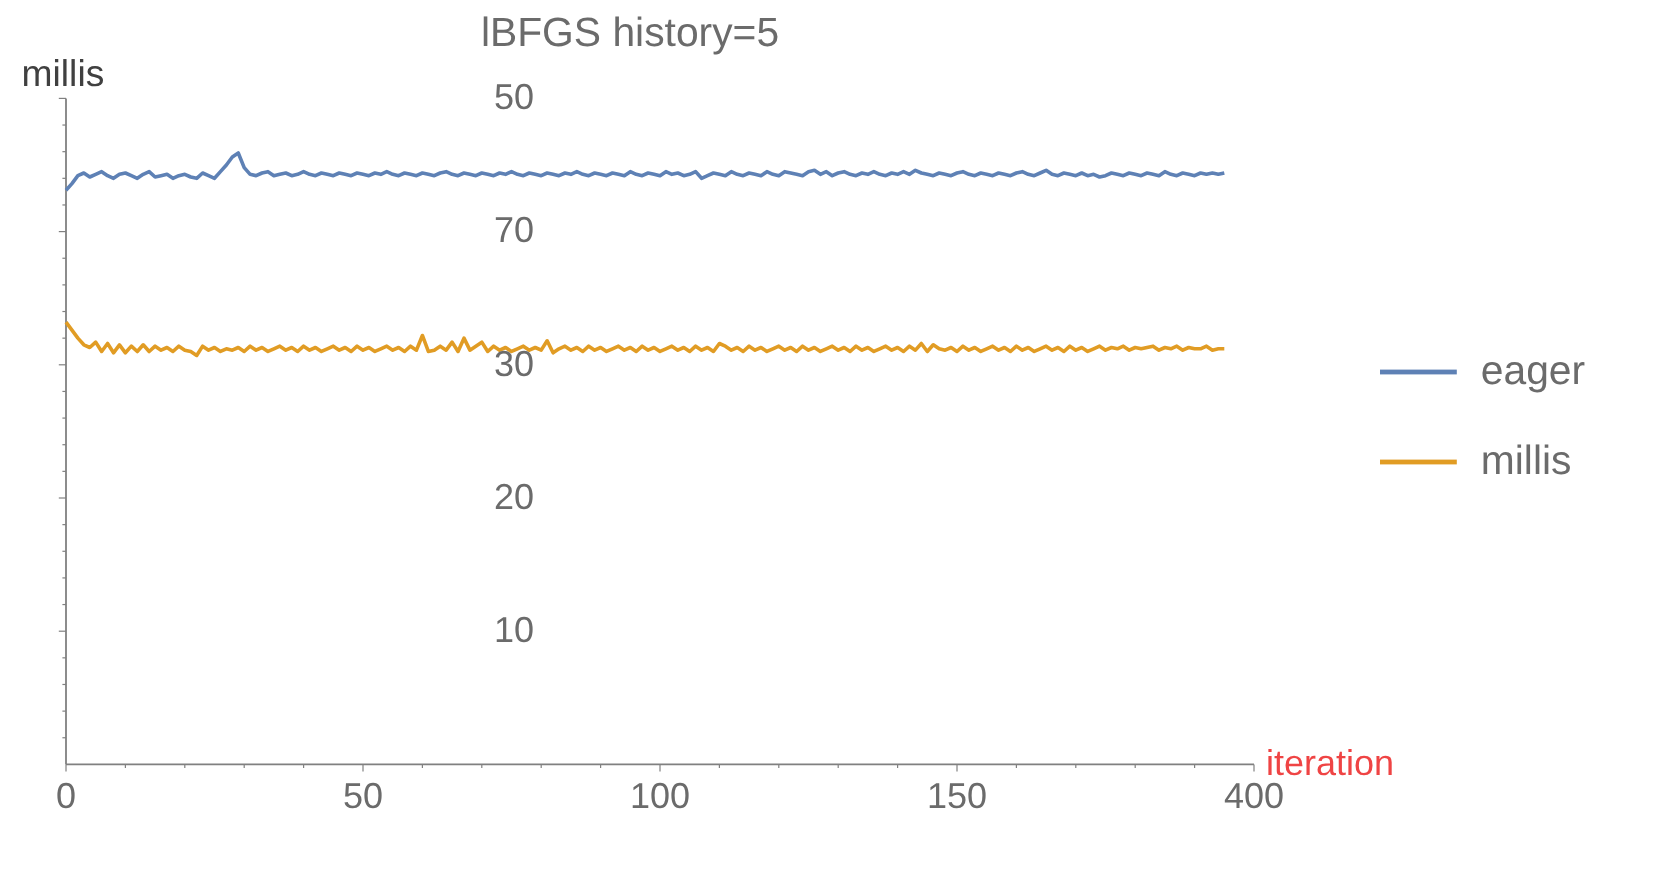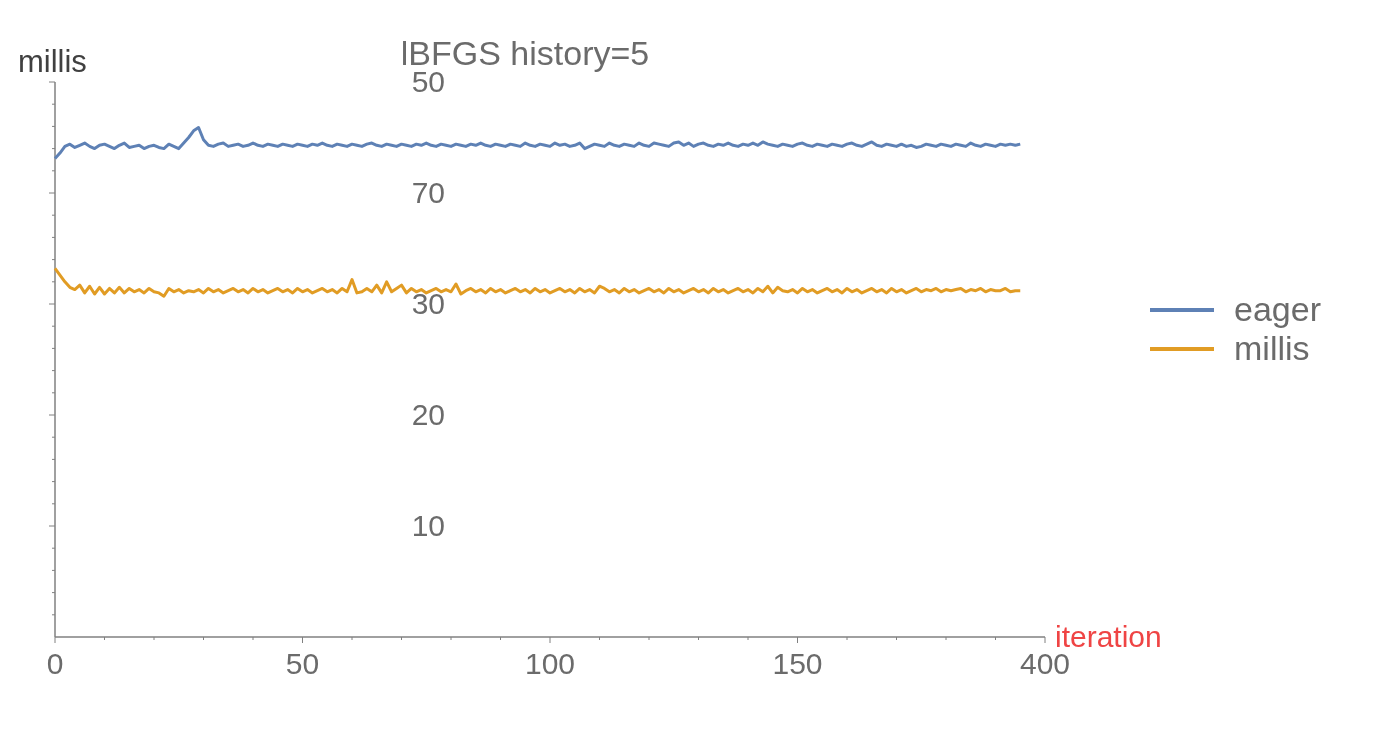--- a/index.html
+++ b/index.html
@@ -17,21 +17,20 @@
     height: 734px;
   }
   .title {
     position: absolute;
     top: 8px;
     left: 0;
     width: 1050px;
     text-align: center;
     font-size: 34px;
     color: #6b6b6b;
-    margin-top: 26px;
   }
   .ylabel {
     position: absolute;
     left: 18px;
     top: 44px;
     font-size: 31px;
     color: #404040;
   }
   .xlabel {
     position: absolute;
@@ -80,20 +79,21 @@
     fill: none;
     stroke-width: 3;
     stroke-linejoin: round;
   }
   .legend {
     position: absolute;
     left: 1150px;
     top: 290px;
     display: flex;
     flex-direction: column;
+    gap: 36px;
   }
   .legend-row {
     display: flex;
     align-items: center;
     gap: 20px;
   }
   .legend-swatch {
     width: 64px;
     height: 4px;
   }

